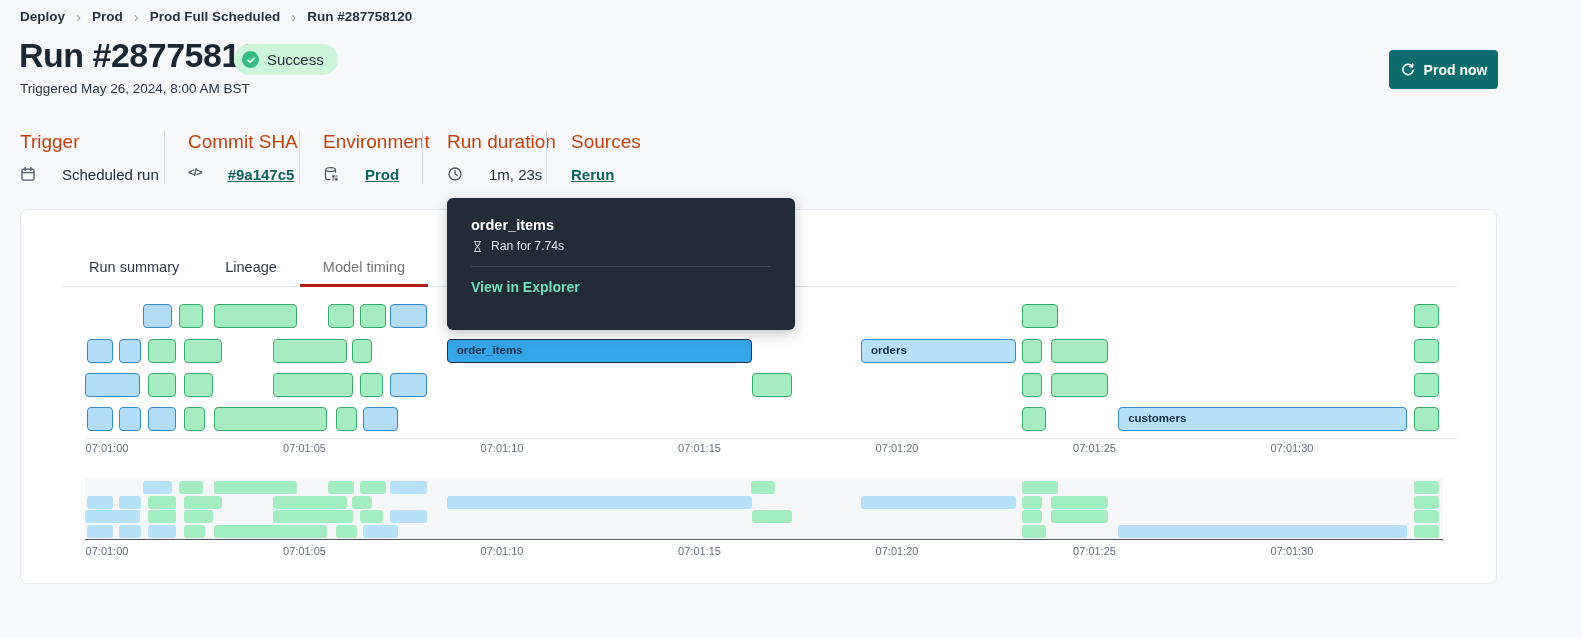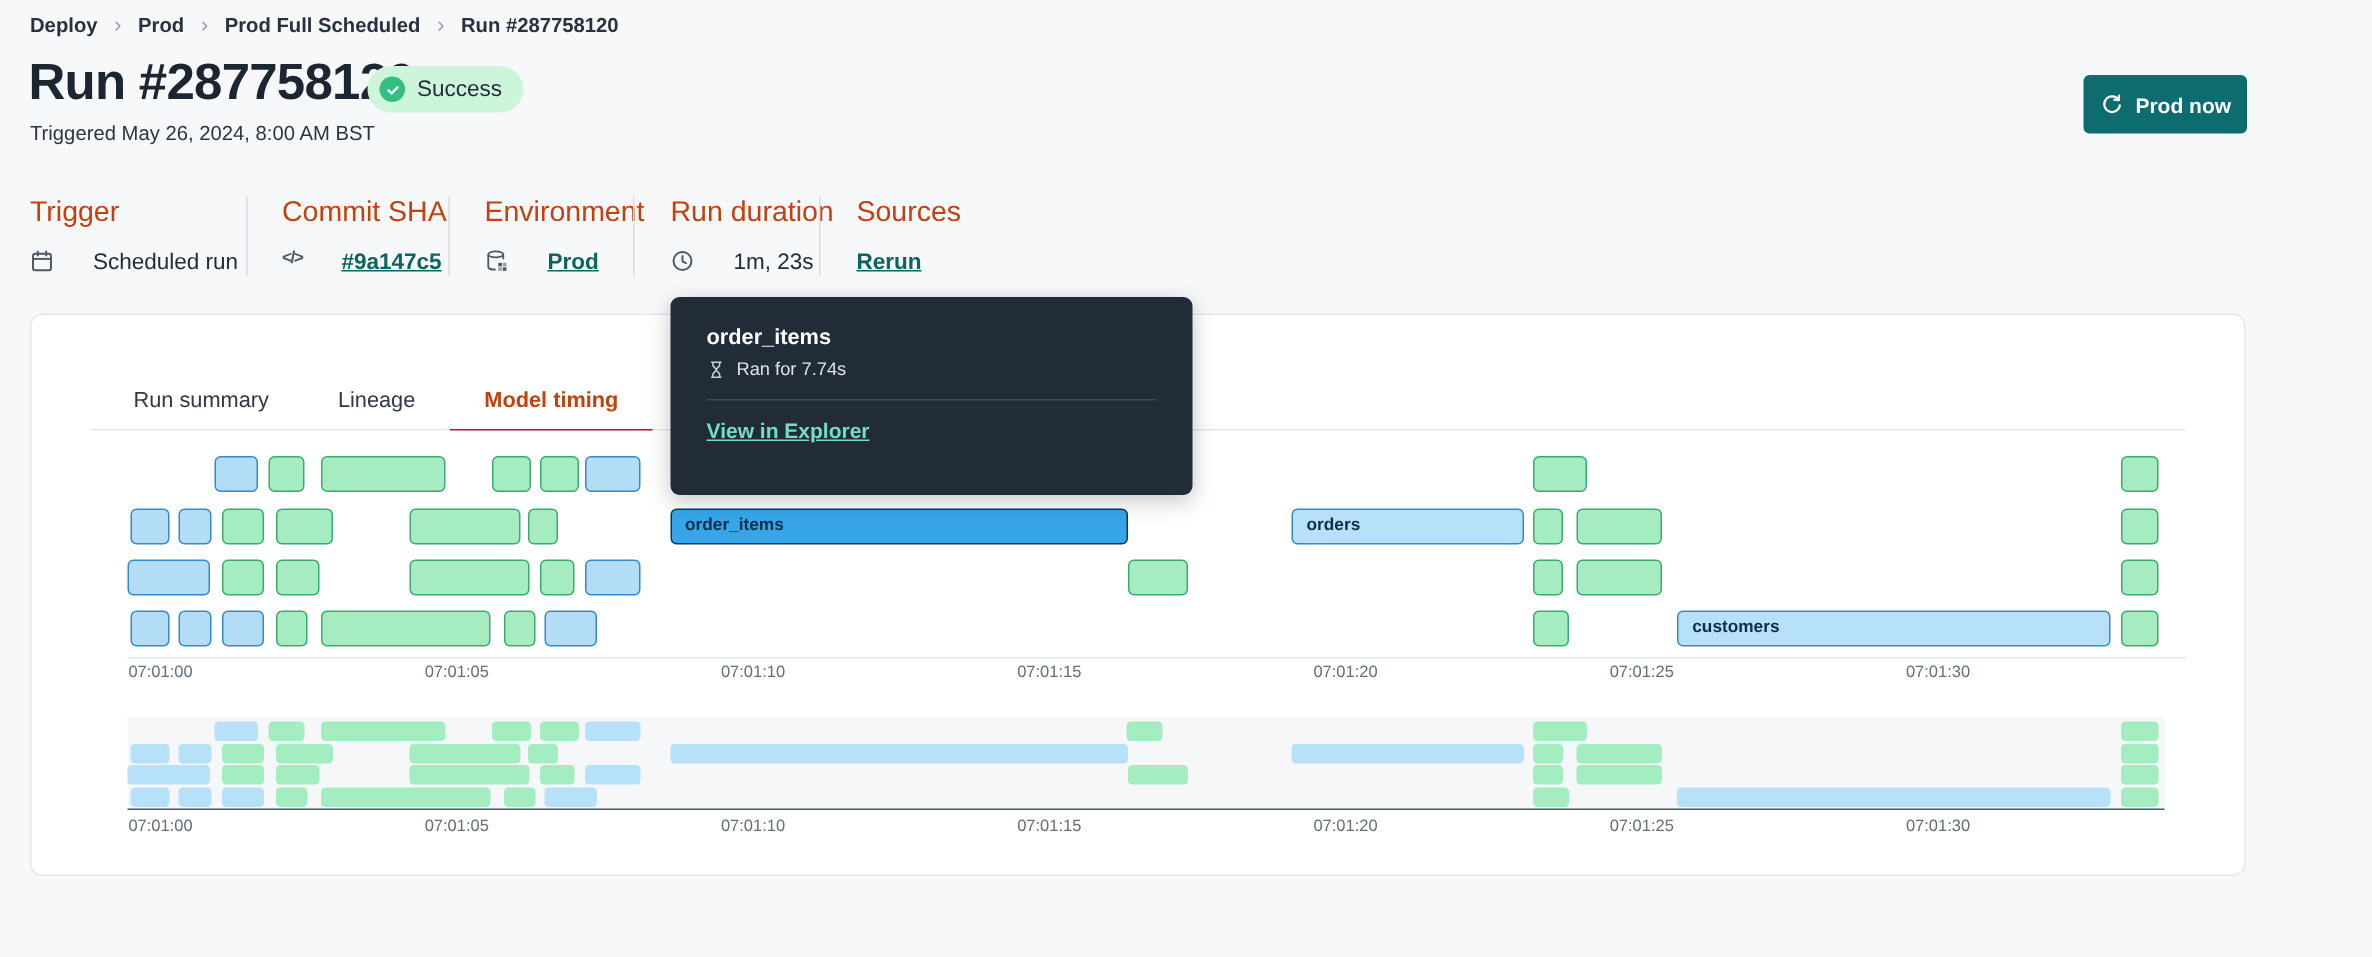--- a/index.html
+++ b/index.html
@@ -7,21 +7,21 @@
   .page { position:relative; width:1581px; height:638px; background:#f7f8fa; overflow:hidden; color:#242e3c; }
 
   
   .breadcrumb { position:absolute; left:20px; top:8px; display:flex; align-items:center; gap:11px;
                 font-size:13.5px; font-weight:700; color:#28323f; }
   .crumb { cursor:pointer; }
   .crumb-sep { color:#98a0ab; font-weight:400; font-size:15px; }
 
   
   .title { position:absolute; left:19px; top:36px; font-size:34px; font-weight:700; color:#1b2631; letter-spacing:-0.5px; }
-  .badge { position:absolute; left:245px; top:44px; height:31px; display:inline-flex; align-items:center; gap:8px;
+  .badge { position:absolute; left:234px; top:44px; height:31px; display:inline-flex; align-items:center; gap:8px;
            background:#cdf5da; border-radius:16px; padding:0 14px 0 8px; font-size:15px; color:#222d3a; }
   .badge-dot { width:17px; height:17px; border-radius:50%; background:#35bd82; display:flex; align-items:center; justify-content:center; }
   .triggered { position:absolute; left:20px; top:81px; font-size:13.5px; color:#2c3642; }
   .rerun-btn { position:absolute; left:1389px; top:50px; width:109px; height:39px; background:#0d6c6d; color:#fff;
                border:none; border-radius:4px; font-size:14px; font-weight:600; display:flex; align-items:center;
                justify-content:center; gap:8px; cursor:pointer; font-family:inherit; }
 
   
   .det-col { position:absolute; top:131px; }
   .det-label { font-size:19px; color:#c2410c; }
@@ -31,42 +31,42 @@
   .code-glyph { font-size:11.5px; color:#4d5866; letter-spacing:-1px; font-weight:600; }
   .vdiv { position:absolute; top:131px; width:1px; height:53px; background:#d8dce2; }
 
   
   .card { position:absolute; left:20px; top:209px; width:1477px; height:375px; background:#fff;
           border:1px solid #e4e8ed; border-radius:8px; }
 
   
   .tabs { position:absolute; left:66px; top:250px; display:flex; z-index:6; }
   .tab { padding:0 23px; line-height:34px; height:37px; font-size:14.5px; color:#2e3847; cursor:pointer; white-space:nowrap; }
-  .tab.active { color:#c2410c; font-weight:700; border-bottom:1px solid #b91c1c; }
+  .tab.active { color:#737373; font-weight:400; border-bottom:3px solid #b91c1c; }
   .tab-divider { position:absolute; left:61px; top:286px; width:1396px; height:1px; background:#e3e7eb; z-index:5; }
 
   
   #chart-layer { position:absolute; inset:0; z-index:7; }
   .bar { position:absolute; border-radius:4px; }
   .bar-label { display:block; font-size:11.5px; font-weight:600; color:#0e2e47; padding-left:9px; line-height:20px; }
   .mini-bar { position:absolute; border-radius:3px; }
   .mini-bg { position:absolute; background:#f5f7f8; }
   .hline { position:absolute; }
   .tick { position:absolute; transform:translateX(-50%); font-size:11px; color:#636e7b; white-space:nowrap; }
 
   
   .tooltip { position:absolute; left:447px; top:198px; width:348px; height:132px; background:#222b38;
              border-radius:6px; padding:19px 24px 0 24px; z-index:30; box-shadow:0 4px 14px rgba(20,28,40,.25); }
   .tt-title { color:#ffffff; font-size:14.5px; font-weight:700; }
   .tt-row { display:flex; align-items:center; gap:7px; color:#dde2e9; font-size:12.2px; margin-top:6px; }
   .tt-row:first-of-type { margin-top:9px; }
   .tt-icon { color:#c6cdd6; display:flex; flex:none; }
   .tt-div { border:none; border-top:1px solid #404b5a; margin-top:13px; }
   .tt-link { display:inline-block; margin-top:12px; color:#73dfc2; font-size:14px; font-weight:700;
-             text-decoration:underline; cursor:pointer; }
+             cursor:pointer; }
 </style>
 </head>
 <body>
 
 <div class="page">
 
   <div class="breadcrumb">
     <span class="crumb">Deploy</span>
     <span class="crumb-sep">›</span>
     <span class="crumb">Prod</span>

